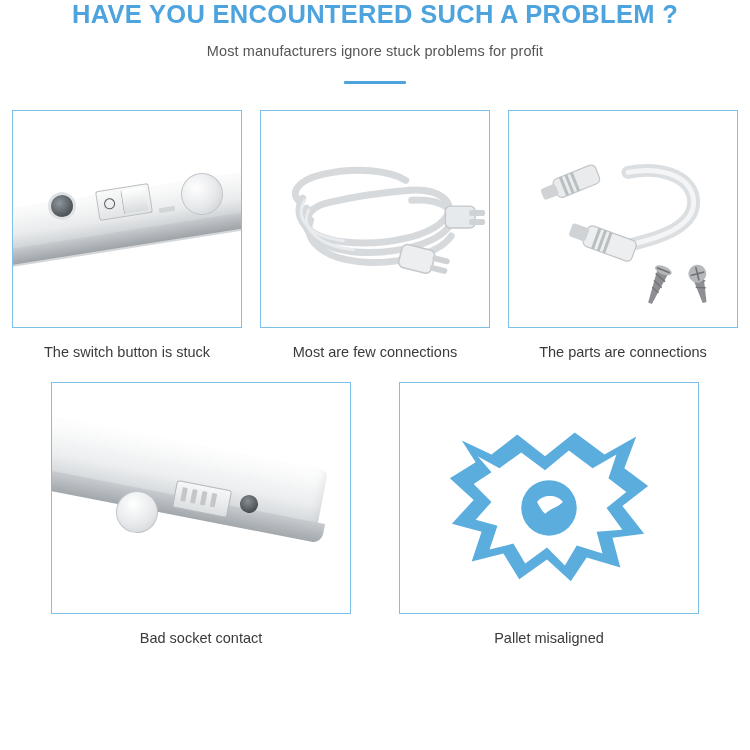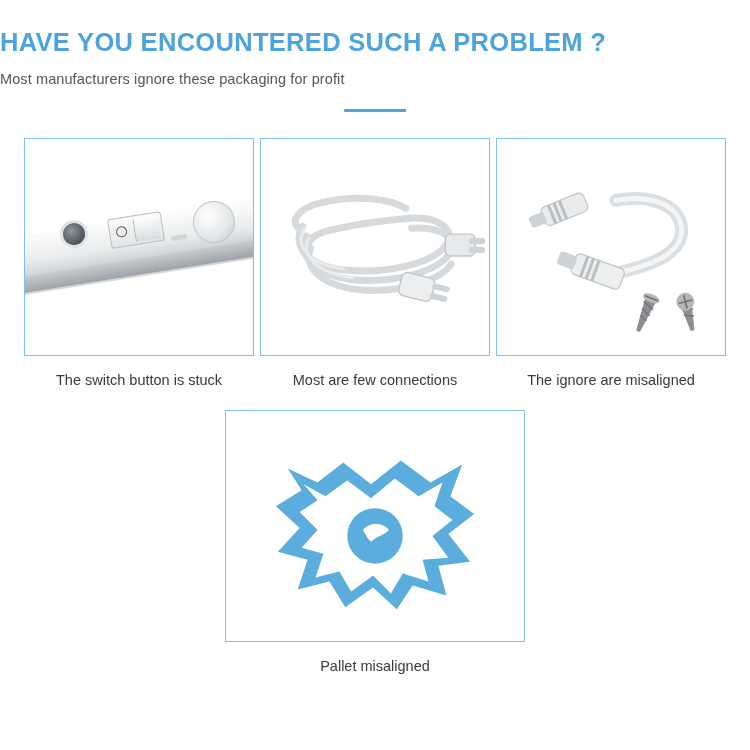--- a/index.html
+++ b/index.html
@@ -15,21 +15,21 @@
     overflow: hidden;
   }
   .page {
     width: 750px;
     height: 750px;
     position: relative;
     background: #ffffff;
     box-sizing: border-box;
   }
   .header {
-    padding-top: 28px;
+    text-align: center;
   }
   .headline {
     font-size: 25.5px;
     font-weight: bold;
     color: #4da3dd;
     letter-spacing: 0.3px;
     margin: 0;
   }
   .subhead {
     font-size: 14.5px;
@@ -44,21 +44,21 @@
     margin: 22px auto 0 auto;
     border-radius: 1px;
   }
 
   .grid-row {
     display: flex;
     justify-content: center;
   }
   .row-1 {
     margin-top: 26px;
-    gap: 6px;
+    gap: 18px;
   }
   .row-2 {
     margin-top: 22px;
     gap: 48px;
   }
   .card {
     width: 230px;
     display: flex;
     flex-direction: column;
     align-items: center;
@@ -249,21 +249,21 @@
     left: 0; top: 0; width: 100%; height: 100%;
   }
 </style>
 </head>
 <body>
 
 <div class="page">
 
   <div class="header">
     <div class="headline">HAVE YOU ENCOUNTERED SUCH A PROBLEM ?</div>
-    <div class="subhead">Most manufacturers ignore these packaging for profit</div>
+    <div class="subhead">Most manufacturers ignore stuck problems for profit</div>
     <div class="divider"></div>
   </div>
 
   <div class="grid-row row-1">
 
     <div class="card">
       <div class="frame">
         <div class="panel-body"></div>
         <div class="panel-edge"></div>
         <div class="panel-hole"></div>
@@ -346,27 +346,42 @@
             <g stroke="#6f7174" stroke-width="1.3">
               <line x1="186" y1="170" x2="198" y2="173"></line>
               <line x1="187" y1="177" x2="197" y2="180"></line>
             </g>
             <circle cx="192" cy="164" r="9" fill="#b5b8bb"></circle>
             <line x1="185" y1="164" x2="199" y2="164" stroke="#6f7174" stroke-width="1.6"></line>
             <line x1="192" y1="157" x2="192" y2="171" stroke="#6f7174" stroke-width="1.6"></line>
           </g>
         </svg>
       </div>
-      <div class="caption">The ignore are misaligned</div>
+      <div class="caption">The parts are connections</div>
     </div>
 
   </div>
 
   <div class="grid-row row-2">
 
+    <div class="card card-wide">
+      <div class="frame frame-tall">
+        <div class="p4-body"></div>
+        <div class="p4-edge"></div>
+        <div class="p4-btn"></div>
+        <div class="p4-socket">
+          <i style="left:6px"></i>
+            <i style="left:16px"></i>
+            <i style="left:26px"></i>
+            <i style="left:36px"></i>
+        </div>
+        <div class="p4-hole"></div>
+      </div>
+      <div class="caption">Bad socket contact</div>
+    </div>
 
     <div class="card card-wide">
       <div class="frame frame-tall">
         <svg class="pack" viewBox="0 0 300 232">
           <path d="M62,58 L92,72 L118,52 L146,74 L176,50 L206,72 L238,54
                    L226,86 L250,104 L224,124 L246,152 L214,156 L222,186
                    L188,176 L172,200 L148,178 L120,198 L104,172 L72,180
                    L82,150 L52,142 L74,118 L50,96 L76,80 Z" fill="#5badde"></path>
           <path d="M78,74 L100,86 L122,70 L146,88 L170,68 L194,86 L218,72
                    L210,96 L228,110 L208,126 L224,148 L198,150 L204,172

